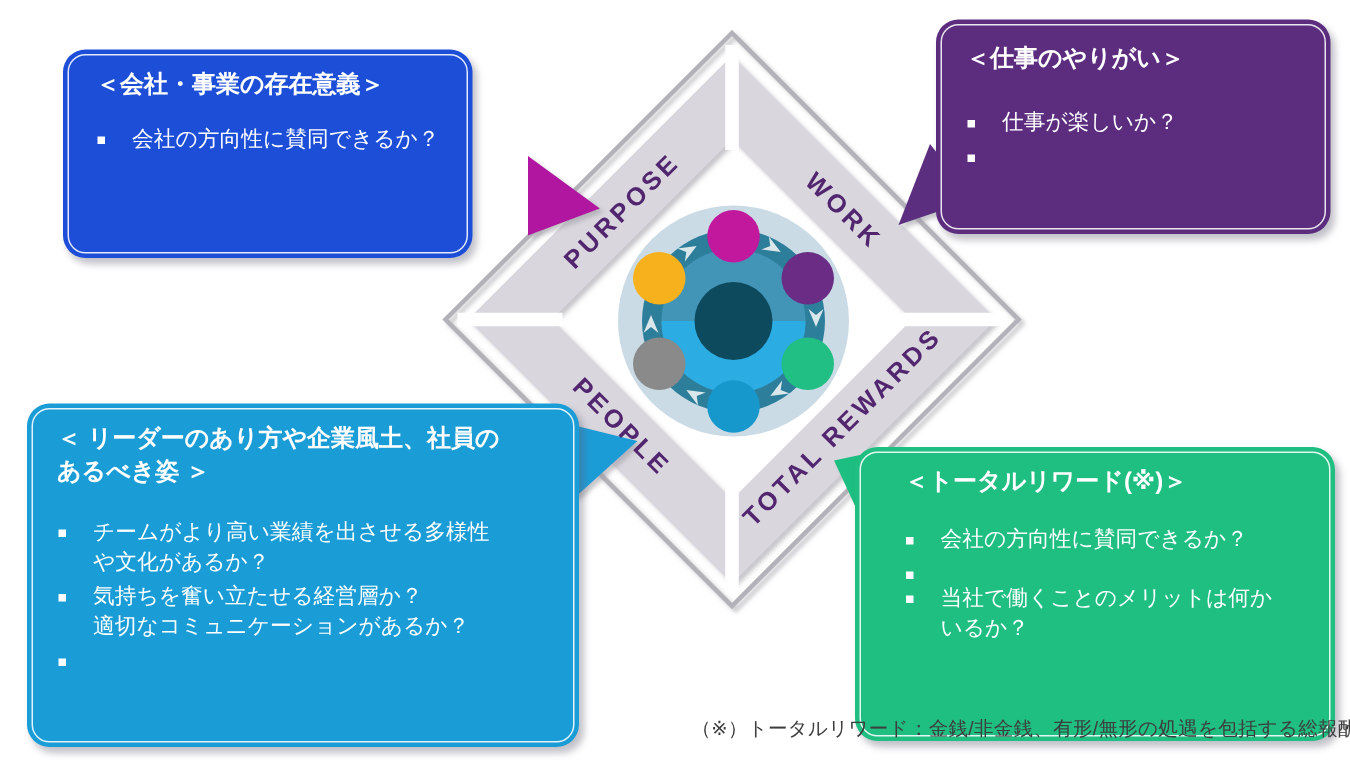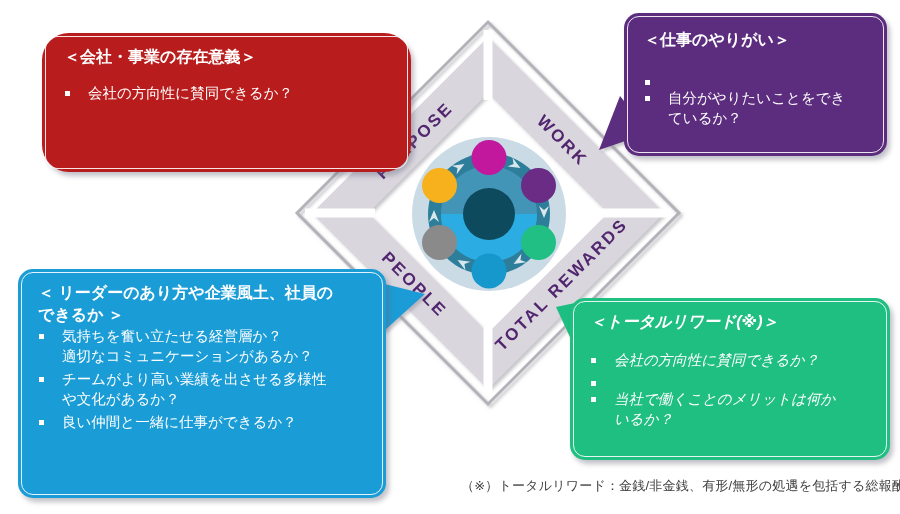--- a/index.html
+++ b/index.html
@@ -25,27 +25,27 @@
   .callout::after {
     content:""; position:absolute; inset:3px; border:1.5px solid rgba(255,255,255,.88);
     border-radius:12px; pointer-events:none;
   }
   .callout .title { font-weight:bold; font-size:16px; line-height:22px; }
   .bullets { list-style:none; }
   .bullet { display:flex; margin-bottom:3px; }
   .bullet .marker { flex:none; width:5px; height:5px; background:#fff; margin:8px 18px 0 1px; }
   .bullet .btext { font-size:14.5px; line-height:20px; white-space:pre-line; }
 
-  .co-purpose { left:42px;  top:33px;  width:369px; height:139px; background:#b91c1c; padding:13px 20px 10px 22px;border-radius:27px; }
+  .co-purpose { left:42px;  top:33px;  width:273px; height:139px; background:#1d4ed8; padding:13px 20px 10px 22px; }
   .co-purpose .title { margin-bottom:15px; }
   .co-work    { left:624px; top:13px;  width:263px; height:143px; background:#5c2d7f; padding:16px 16px 10px 20px; }
   .co-work .title { margin-bottom:21px; }
   .co-people  { left:18px;  top:269px; width:368px; height:229px; background:#1a9cd6; padding:13px 24px 10px 20px; }
-  .co-people .title { }
-  .co-rewards { left:570px; top:298px; width:320px; height:162px; background:#1fbe81; padding:13px 16px 10px 20px;font-style:italic; }
+  .co-people .title { margin-bottom:19px; }
+  .co-rewards { left:570px; top:298px; width:320px; height:196px; background:#1fbe81; padding:13px 16px 10px 33px; }
   .co-rewards .title { margin-bottom:17px; }
 
   
   .footnote {
     position:absolute; left:461px; top:477px; font-size:13px; color:#3d3d3d;
     letter-spacing:0.2px; white-space:nowrap;
   }
 
   svg.backdrop { position:absolute; left:0; top:0; }
 </style>
@@ -123,48 +123,46 @@
     </ul>
   </div>
 
   <div class="callout co-work">
     <div class="title">
       <div>＜仕事のやりがい＞</div>
     </div>
     <ul class="bullets">
       <li class="bullet">
         <span class="marker"></span>
+        <span class="btext">仕事が楽しいか？</span>
       </li>
       <li class="bullet">
         <span class="marker"></span>
-        <span class="btext">自分がやりたいことをでき
-ているか？</span>
       </li>
     </ul>
   </div>
 
   <div class="callout co-people">
     <div class="title">
       <div>＜ リーダーのあり方や企業風土、社員の</div>
-      <div>できるか ＞</div>
+      <div>あるべき姿 ＞</div>
     </div>
     <ul class="bullets">
+      <li class="bullet">
+        <span class="marker"></span>
+        <span class="btext">チームがより高い業績を出させる多様性
+や文化があるか？</span>
+      </li>
       <li class="bullet">
         <span class="marker"></span>
         <span class="btext">気持ちを奮い立たせる経営層か？
 適切なコミュニケーションがあるか？</span>
       </li>
       <li class="bullet">
         <span class="marker"></span>
-        <span class="btext">チームがより高い業績を出させる多様性
-や文化があるか？</span>
-      </li>
-      <li class="bullet">
-        <span class="marker"></span>
-        <span class="btext">良い仲間と一緒に仕事ができるか？</span>
       </li>
     </ul>
   </div>
 
   <div class="callout co-rewards">
     <div class="title">
       <div>＜トータルリワード(※)＞</div>
     </div>
     <ul class="bullets">
       <li class="bullet">

